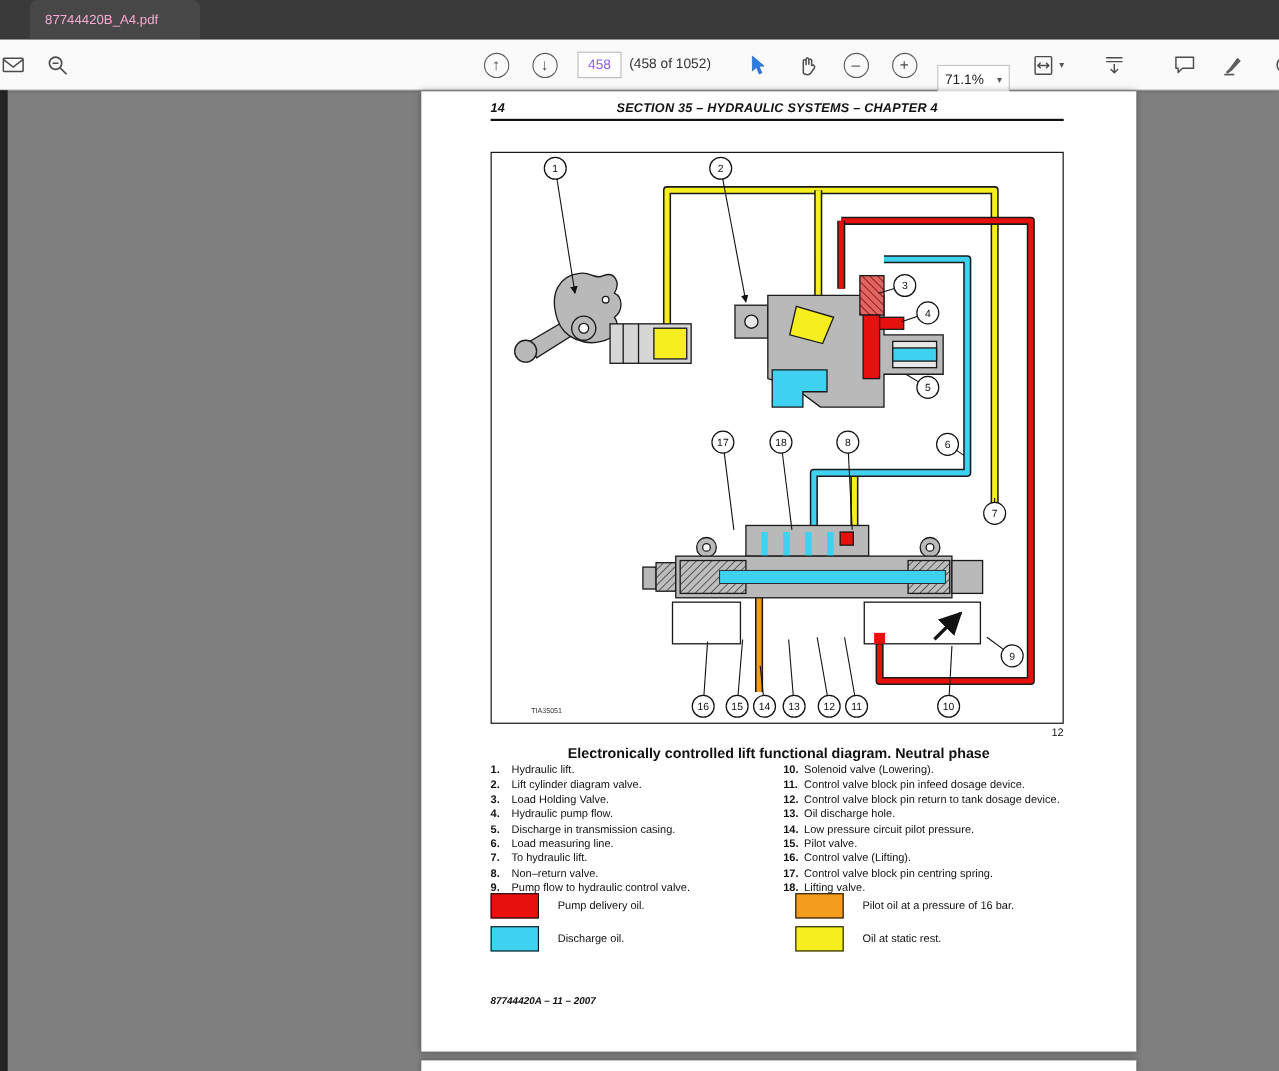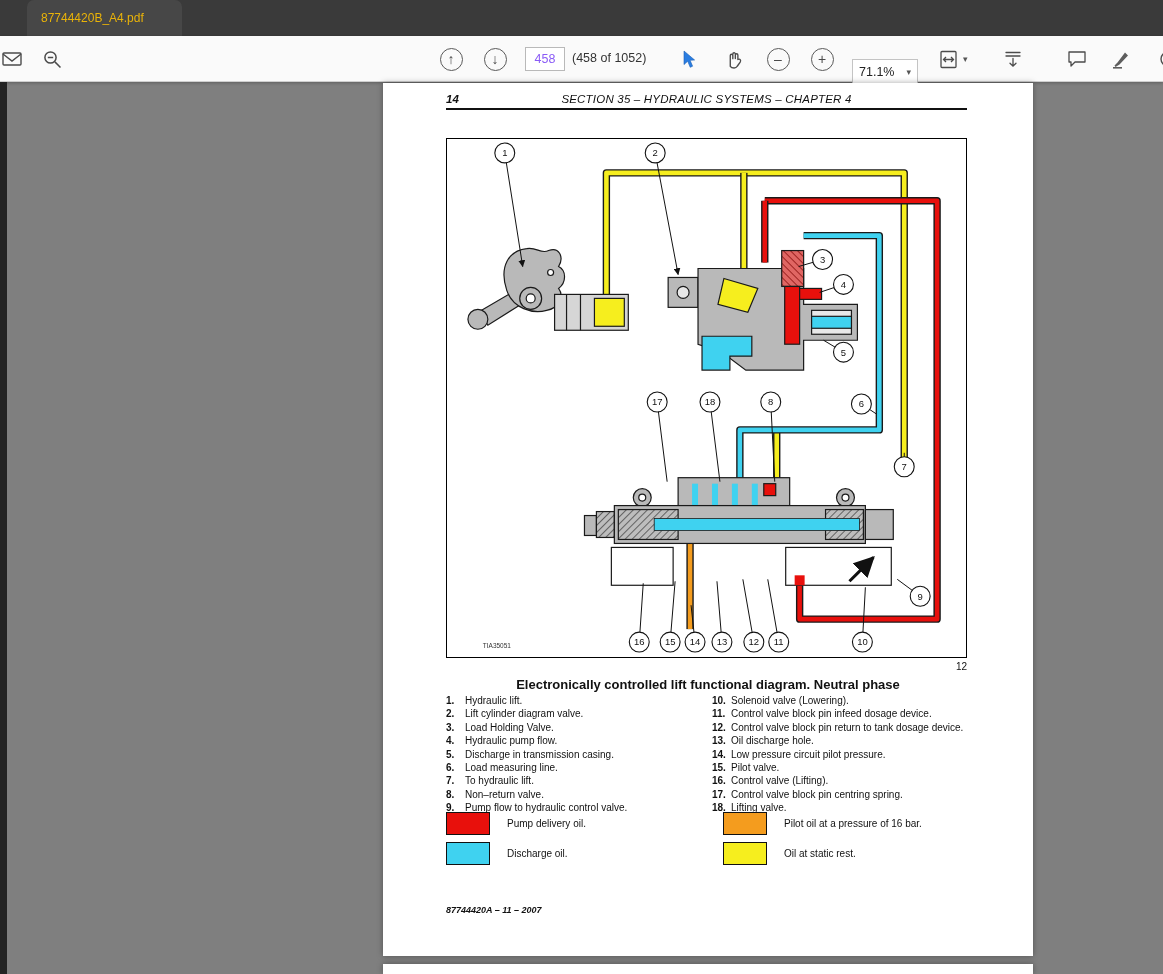--- a/index.html
+++ b/index.html
@@ -5,21 +5,21 @@
   * { margin:0; padding:0; box-sizing:border-box; }
   html,body { width:1163px; height:974px; }
   body {
     position:relative; overflow:hidden; background:#7f7f7f;
     font-family:"Liberation Sans", sans-serif; color:#111;
   }
   
   .tabbar { position:absolute; top:0; left:0; right:0; height:36px; background:#3a3a3a; }
   .tab {
     position:absolute; left:27px; top:0; height:36px; min-width:155px;
-    background:#474747; color:#eab308; font-size:12px;
+    background:#474747; color:#f9a8d4; font-size:12px;
     display:flex; align-items:center; padding:0 14px;
     border-top-left-radius:7px; border-top-right-radius:7px;
   }
   
   .toolbar {
     position:absolute; top:36px; left:0; right:0; height:46px;
     background:#fafafa; border-bottom:1px solid #cfcfcf;
     box-shadow:0 1px 3px rgba(0,0,0,.25);
   }
   .tbtn {
@@ -52,21 +52,21 @@
     position:absolute; left:376px; top:1px; width:650px; height:873px;
     background:#fff; box-shadow:0 0 6px rgba(0,0,0,.35);
   }
   .pdf-page-next {
     position:absolute; left:376px; top:882px; width:650px; height:10px;
     background:#fff; box-shadow:0 0 6px rgba(0,0,0,.35);
   }
   .folio { position:absolute; left:63px; top:10px; font-size:11.5px; font-weight:bold; font-style:italic; }
   .doc-header {
     position:absolute; left:63px; top:10px; width:521px; text-align:center;
-    font-size:11.5px; font-weight:normal; font-style:italic; letter-spacing:.2px;
+    font-size:11.5px; font-weight:bold; font-style:italic; letter-spacing:.2px;
   }
   .header-rule { position:absolute; left:63px; top:25px; width:521px; height:2px; background:#111; }
   .diagram-box { position:absolute; left:63px; top:55px; width:521px; height:520px; border:1.3px solid #000; }
   .diagram-svg { width:100%; height:100%; display:block; }
   .fig-num { position:absolute; left:63px; top:578px; width:521px; text-align:right; font-size:10px; }
   .caption {
     position:absolute; left:40px; top:594px; width:570px; text-align:center;
     font-size:13px; font-weight:bold;
   }
   .legend-col { position:absolute; top:611px; font-size:10px; line-height:13.4px; }

